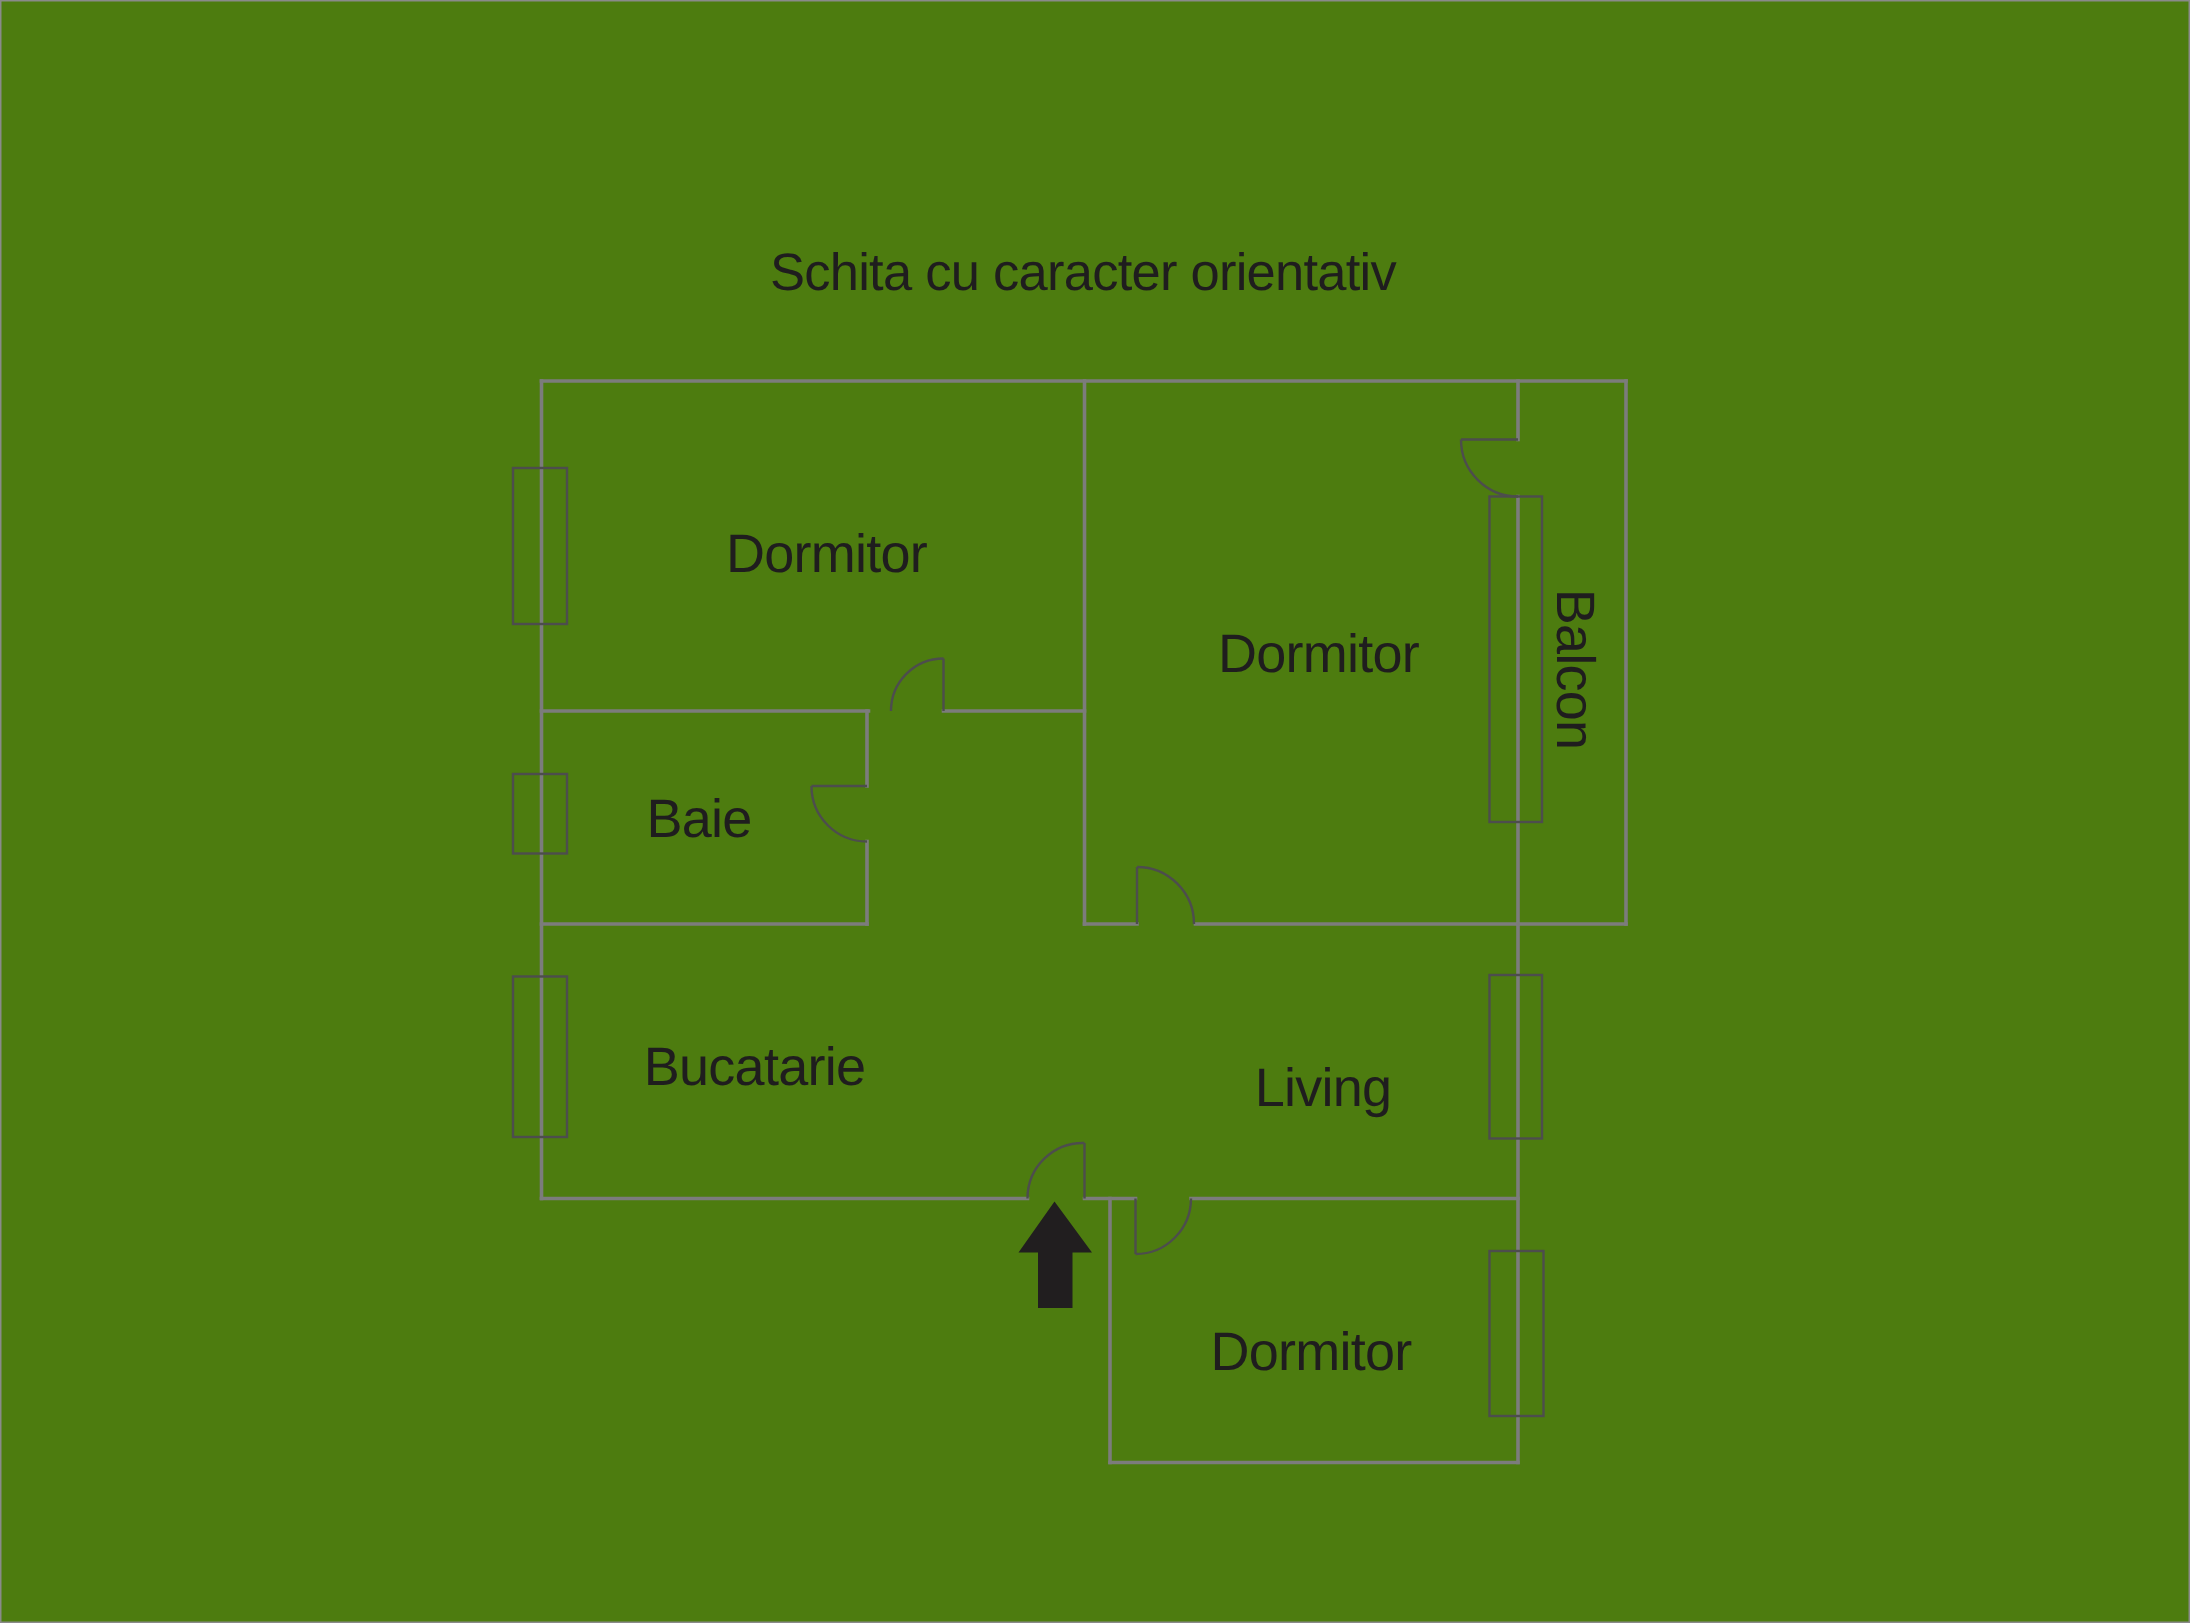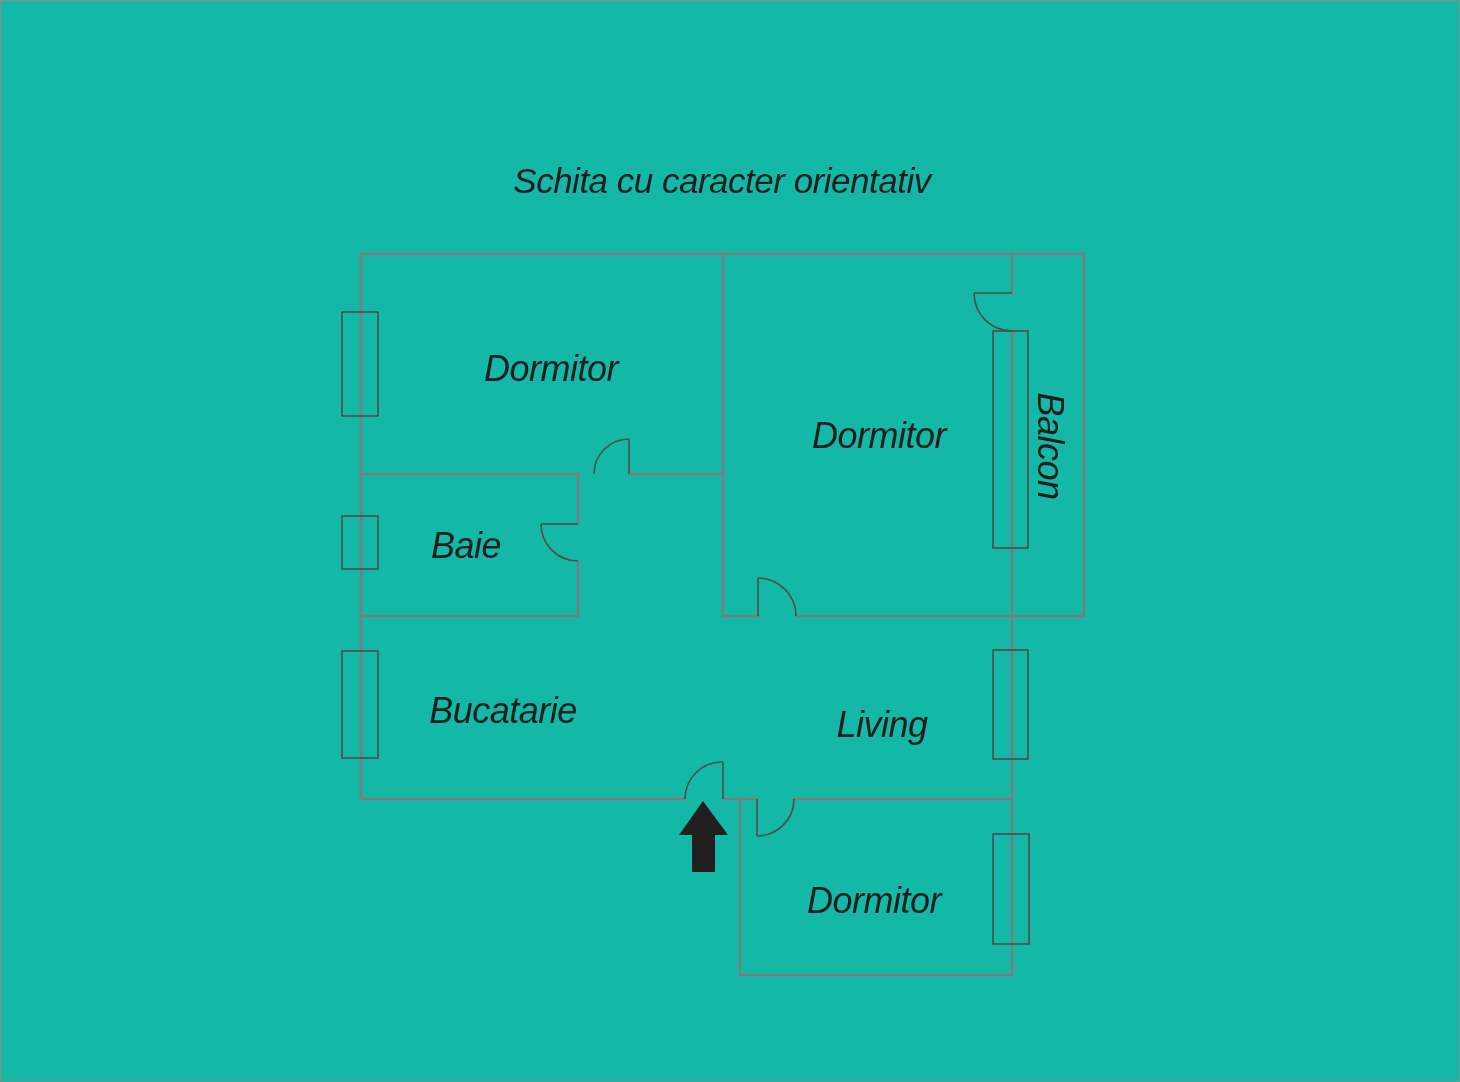--- a/index.html
+++ b/index.html
@@ -5,24 +5,23 @@
   html, body {
     margin: 0;
     padding: 0;
     background: #ffffff;
     font-family: "Liberation Sans", "DejaVu Sans", sans-serif;
   }
   .canvas {
     position: relative;
     width: 1458px;
     height: 1080px;
-    background: #14b8a6;
+    background: #4d7c0f;
     border: 1px solid #8a8a8a;
     overflow: hidden;
-    font-style: italic;
   }
   svg { display: block; }
   .wall {
     stroke: #7c7c7c;
     stroke-width: 2.4;
     fill: none;
     stroke-linecap: square;
   }
   .detail {
     stroke: #4d4d4d;

